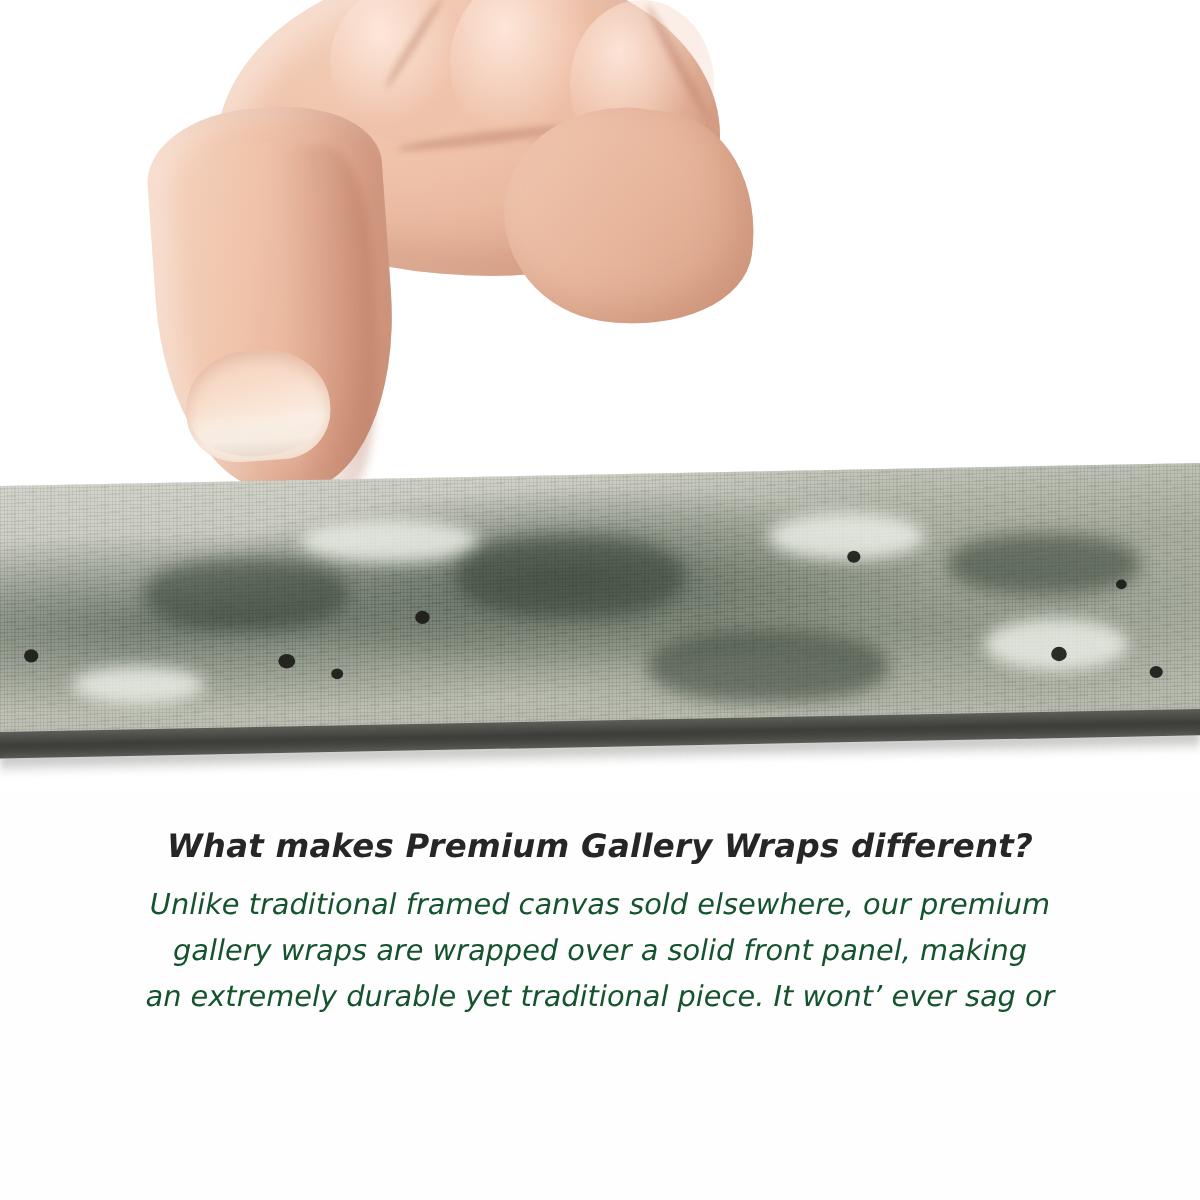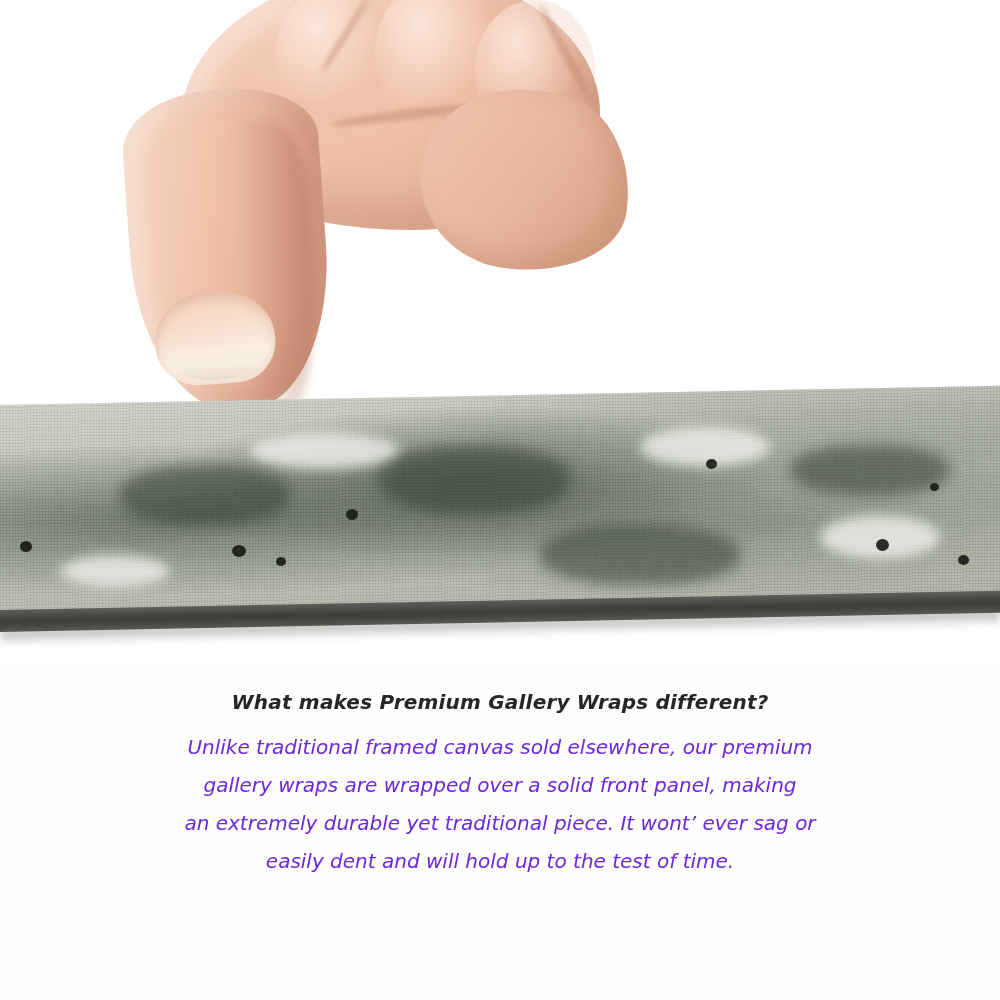--- a/index.html
+++ b/index.html
@@ -199,30 +199,30 @@
     position: absolute;
     left: 0;
     top: 690px;
     width: 1000px;
     text-align: center;
     color: #2e2e2e;
     font-family: "DejaVu Sans", sans-serif;
     font-style: italic;
   }
   .caption-heading {
-    font-size: 20px;
+    font-size: 27px;
     font-weight: 600;
     letter-spacing: 0.2px;
     margin-bottom: 14px;
     color: #262626;
   }
   .caption-line {
-    font-size: 20px;
+    font-size: 24px;
     line-height: 38px;
-    color: #6d28d9;
+    color: #14532d;
     padding: 0 70px;
   }
 </style>
 </head>
 <body>
 
 <div class="page">
 
   <div class="photo">
 
@@ -269,16 +269,15 @@
       <div class="canvas-bottom-shadow"></div>
     </div>
 
   </div>
 
   <div class="caption">
     <div class="caption-heading">What makes Premium Gallery Wraps different?</div>
     <div class="caption-line">Unlike traditional framed canvas sold elsewhere, our premium</div>
     <div class="caption-line">gallery wraps are wrapped over a solid front panel, making</div>
     <div class="caption-line">an extremely durable yet traditional piece. It wont’ ever sag or</div>
-    <div class="caption-line">easily dent and will hold up to the test of time.</div>
   </div>
 
 </div>
 
 </body></html>

